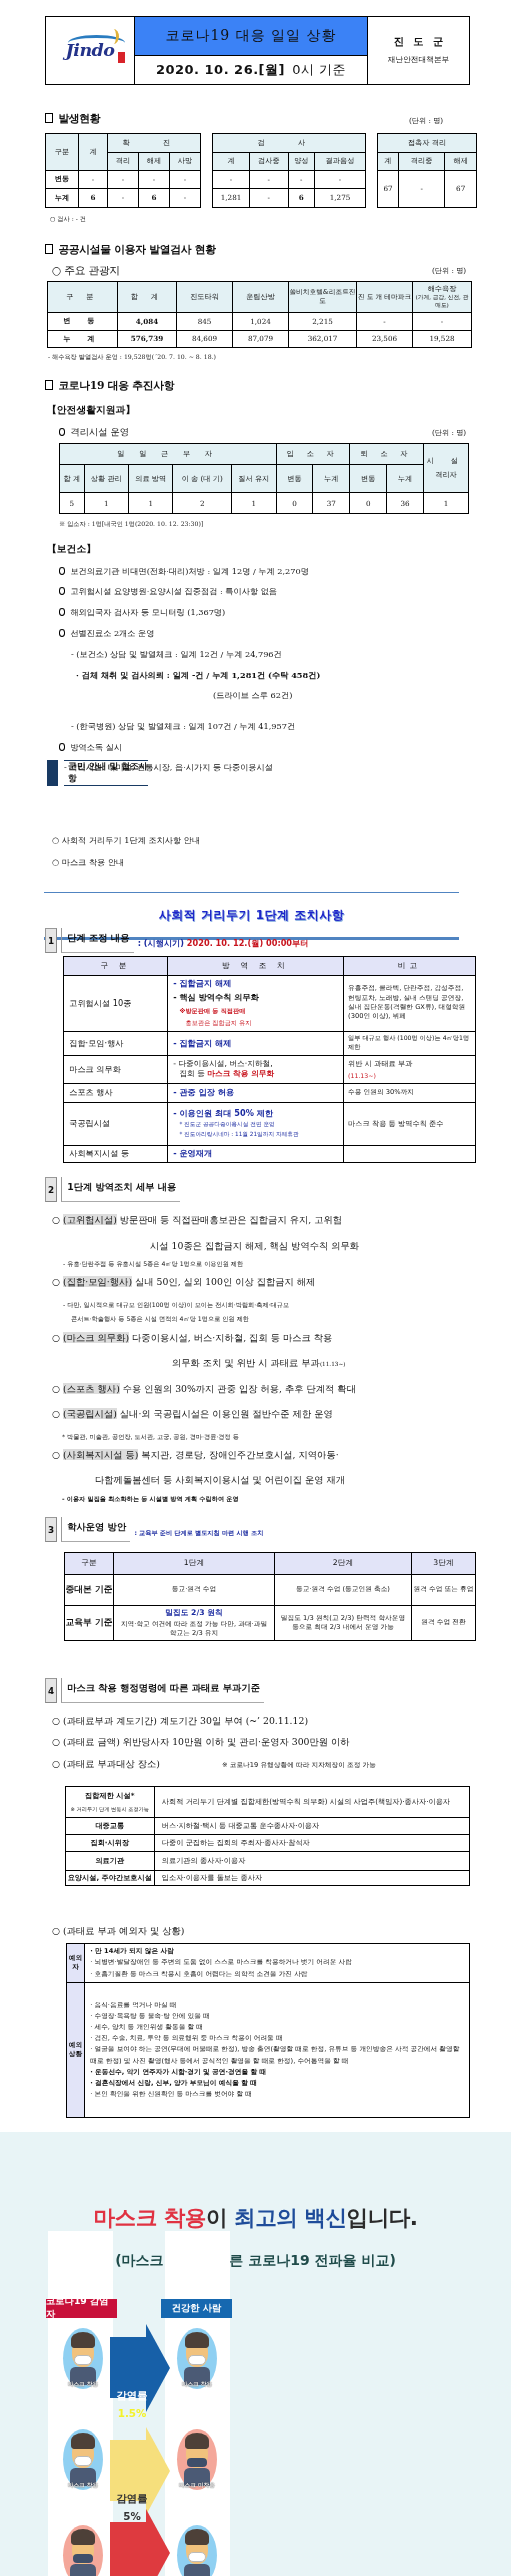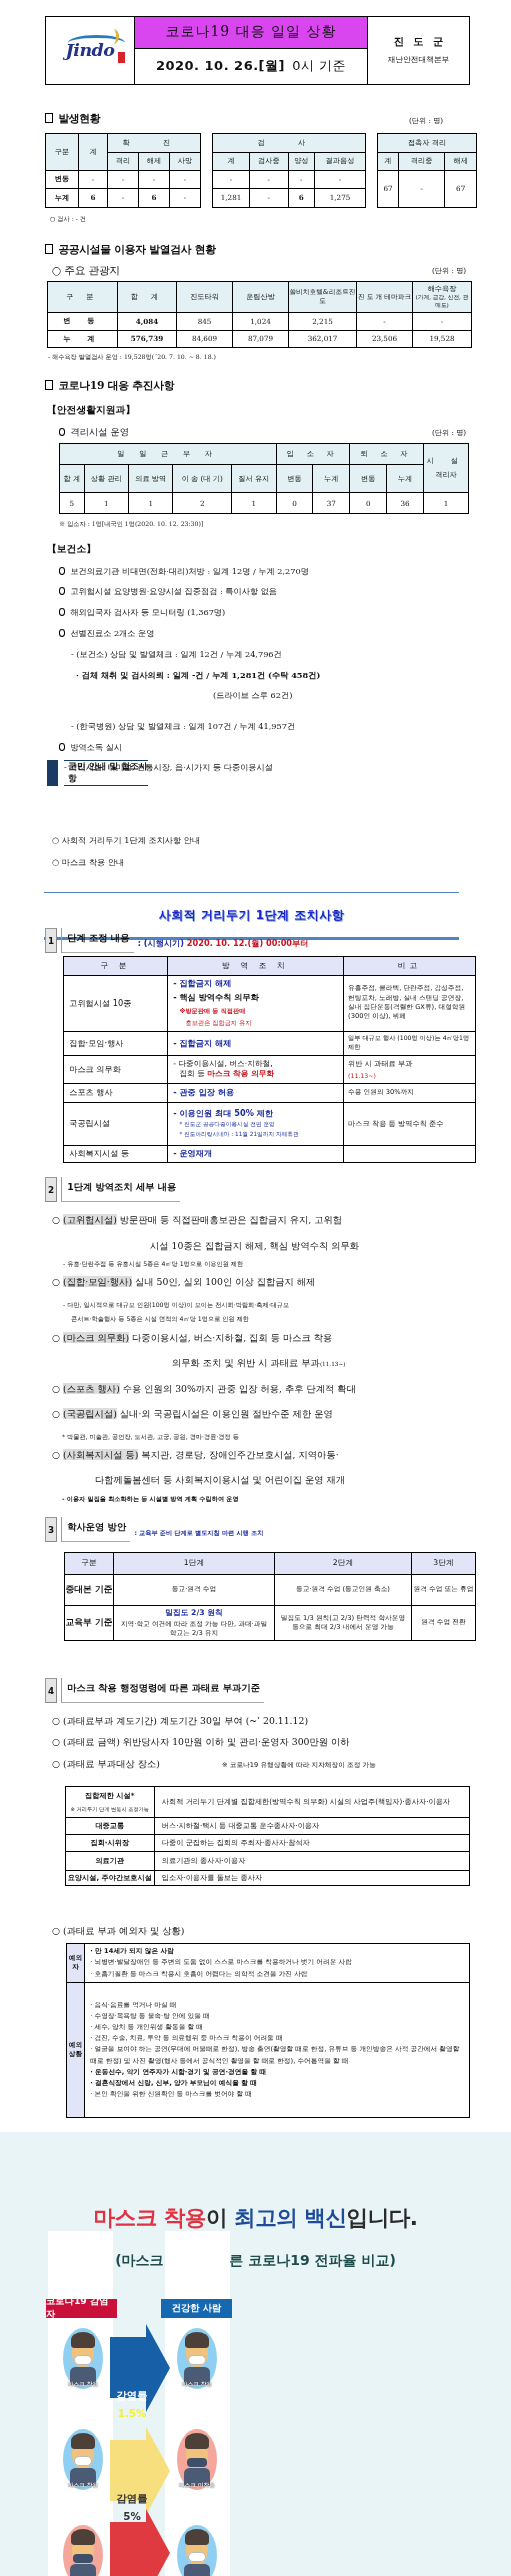--- a/index.html
+++ b/index.html
@@ -8,21 +8,21 @@
   .serif { font-family: "DejaVu Serif", serif; }
 
   
   .hdr { position: absolute; left: 45px; top: 15.5px; width: 425px; height: 69px; border: 1px solid #000; display: flex; }
   .hdr .logo { width: 89px; border-right: 0.5px solid #000; display: flex; align-items: center; justify-content: center; position: relative; }
   .hdr .logo .word { font-family: "DejaVu Serif", serif; font-style: italic; font-weight: bold; font-size: 17.5px; color: #24338a; letter-spacing: -0.5px; }
   .hdr .logo .wave { position: absolute; left: 21.6px; top: 18.5px; width: 57px; height: 15.5px; border-top: 3.1px solid #2a7cc0; border-radius: 60% 60% 0 0; }
   .hdr .logo .wave2 { position: absolute; left: 62px; top: 12.4px; width: 11.3px; height: 15.5px; border-right: 3.1px solid #e0b33a; border-radius: 0 60% 60% 0; }
   .hdr .logo .tag { position: absolute; left: 72px; top: 35px; width: 7.2px; height: 11.3px; background: #d8232a; }
   .hdr .mid { flex: 1; display: flex; flex-direction: column; border-right: 0.5px solid #000; }
-  .hdr .mid .t1 { height: 32px; background: #d946ef; border-bottom: 0.5px solid #000; display: flex; align-items: center; justify-content: center; font-family: "DejaVu Serif", serif; font-size: 14px; letter-spacing: 1px; }
+  .hdr .mid .t1 { height: 39px; background: #3b82f6; border-bottom: 0.5px solid #000; display: flex; align-items: center; justify-content: center; font-family: "DejaVu Serif", serif; font-size: 14px; letter-spacing: 1px; }
   .hdr .mid .t2 { flex: 1; display: flex; align-items: center; justify-content: center; font-size: 13px; font-weight: bold; letter-spacing: 0.5px; }
   .hdr .mid .t2 .tail { font-weight: normal; margin-left: 7.2px; }
   .hdr .org { width: 101px; display: flex; flex-direction: column; align-items: center; justify-content: center; }
   .hdr .org .a { font-size: 10.3px; font-weight: bold; letter-spacing: 9.3px; margin-left: 9.3px; }
   .hdr .org .b { font-size: 7.7px; margin-top: 6.2px; }
 
   .abs { position: absolute; }
   .sec-title { font-family: "DejaVu Serif", serif; font-size: 10.8px; font-weight: bold; letter-spacing: -0.3px; }
   .sec-title .box { display: inline-block; width: 8.2px; height: 9.8px; border: 0.8px solid #000; vertical-align: -1px; margin-right: 5.2px; }
   .unit { font-family: "DejaVu Serif", serif; font-size: 7.2px; }

